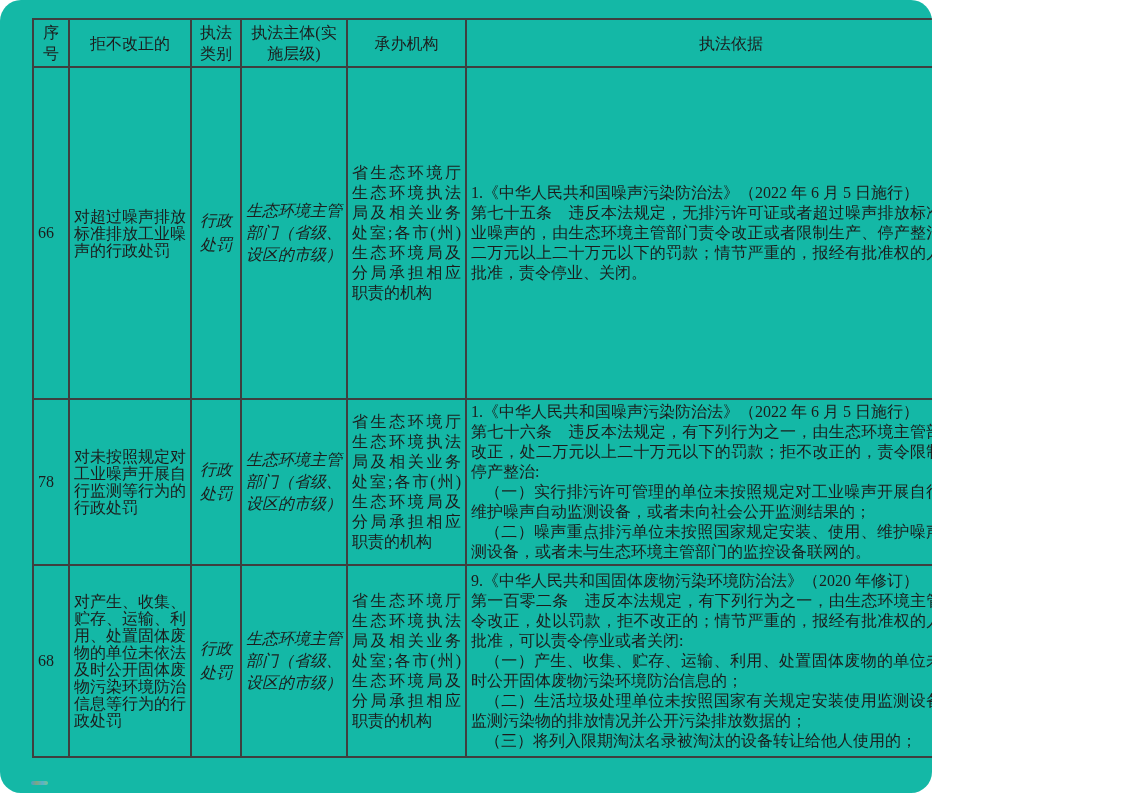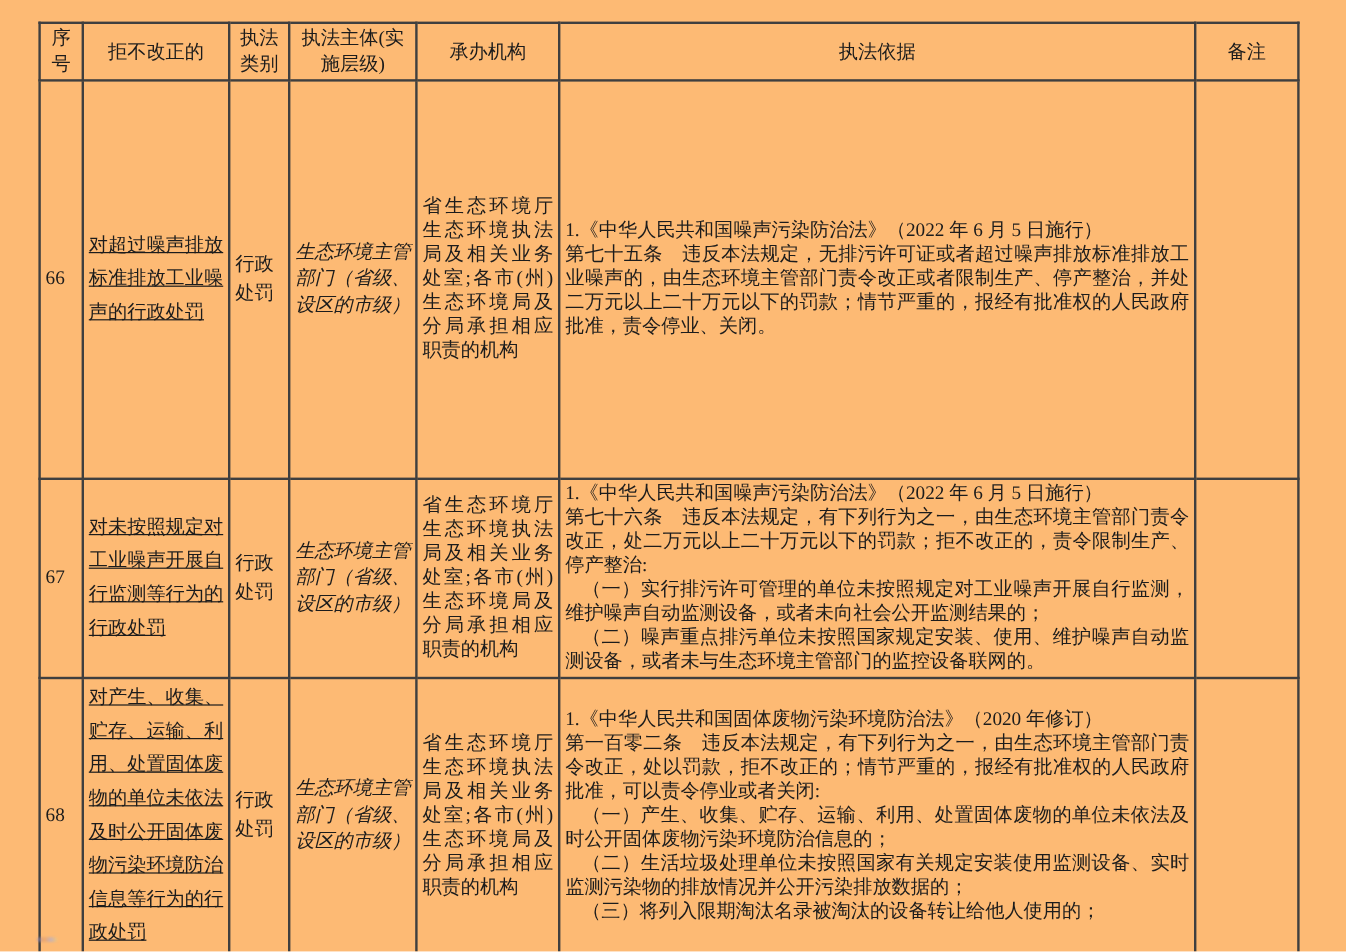--- a/index.html
+++ b/index.html
@@ -2,26 +2,27 @@
 <html><head>
 <meta charset="utf-8">
 <style>
   html, body {
     margin: 0;
     padding: 0;
     background: #ffffff;
   }
   .page {
     position: relative;
-    width: 1122px;
+    width: 932px;
     height: 793px;
-    background: #fdba74;
+    background: #14b8a6;
     overflow: hidden;
     font-family: "Liberation Serif", "DejaVu Serif", serif;
     color: #1c1c1c;
+    border-radius: 21px;
   }
   table.doc {
     position: absolute;
     left: 32px;
     top: 18px;
     width: 1049px;
     border-collapse: collapse;
     table-layout: fixed;
   }
   table.doc td, table.doc th {
@@ -39,28 +40,28 @@
     line-height: 21px;
     padding: 2px 6px;
   }
   td.seq {
     text-align: left;
     font-family: "Liberation Serif", "DejaVu Serif", serif;
     font-size: 15px;
   }
   td.name {
     text-align: justify;
-    line-height: 28px;
+    line-height: 17px;
     padding: 4px 10px;
-    text-decoration: underline;
   }
   td.cat {
-    text-align: left;
+    text-align: center;
     line-height: 24px;
     padding: 2px 4px;
+    font-style: italic;
   }
   td.subj {
     text-align: justify;
     line-height: 22px;
     padding: 4px 8px;
     font-style: italic;
   }
   td.organ {
     text-align: justify;
     line-height: 20px;
@@ -130,42 +131,42 @@
         <td class="subj">生态环境主管部门（省级、设区的市级）</td>
         <td class="organ">省生态环境厅生态环境执法局及相关业务处室;各市(州)生态环境局及分局承担相应职责的机构</td>
         <td class="basis">
           <p class="law-cite">1.《中华人民共和国噪声污染防治法》（2022 年 6 月 5 日施行）</p>
           <p class="law-body">第七十五条　违反本法规定，无排污许可证或者超过噪声排放标准排放工业噪声的，由生态环境主管部门责令改正或者限制生产、停产整治，并处二万元以上二十万元以下的罚款；情节严重的，报经有批准权的人民政府批准，责令停业、关闭。</p>
         </td>
         <td class="remark"></td>
       </tr>
 
       <tr class="r67">
-        <td class="seq">67</td>
+        <td class="seq">78</td>
         <td class="name">对未按照规定对工业噪声开展自行监测等行为的行政处罚</td>
         <td class="cat">行政处罚</td>
         <td class="subj">生态环境主管部门（省级、设区的市级）</td>
         <td class="organ">省生态环境厅生态环境执法局及相关业务处室;各市(州)生态环境局及分局承担相应职责的机构</td>
         <td class="basis vtop">
           <p class="law-cite">1.《中华人民共和国噪声污染防治法》（2022 年 6 月 5 日施行）</p>
           <p class="law-body">第七十六条　违反本法规定，有下列行为之一，由生态环境主管部门责令改正，处二万元以上二十万元以下的罚款；拒不改正的，责令限制生产、停产整治:</p>
           <p class="law-item">（一）实行排污许可管理的单位未按照规定对工业噪声开展自行监测，维护噪声自动监测设备，或者未向社会公开监测结果的；</p>
           <p class="law-item">（二）噪声重点排污单位未按照国家规定安装、使用、维护噪声自动监测设备，或者未与生态环境主管部门的监控设备联网的。</p>
         </td>
         <td class="remark"></td>
       </tr>
 
       <tr class="r68">
         <td class="seq">68</td>
         <td class="name">对产生、收集、贮存、运输、利用、处置固体废物的单位未依法及时公开固体废物污染环境防治信息等行为的行政处罚</td>
         <td class="cat">行政处罚</td>
         <td class="subj">生态环境主管部门（省级、设区的市级）</td>
         <td class="organ">省生态环境厅生态环境执法局及相关业务处室;各市(州)生态环境局及分局承担相应职责的机构</td>
         <td class="basis vtop">
-          <p class="law-cite">1.《中华人民共和国固体废物污染环境防治法》（2020 年修订）</p>
+          <p class="law-cite">9.《中华人民共和国固体废物污染环境防治法》（2020 年修订）</p>
           <p class="law-body">第一百零二条　违反本法规定，有下列行为之一，由生态环境主管部门责令改正，处以罚款，拒不改正的；情节严重的，报经有批准权的人民政府批准，可以责令停业或者关闭:</p>
           <p class="law-item">（一）产生、收集、贮存、运输、利用、处置固体废物的单位未依法及时公开固体废物污染环境防治信息的；</p>
           <p class="law-item">（二）生活垃圾处理单位未按照国家有关规定安装使用监测设备、实时监测污染物的排放情况并公开污染排放数据的；</p>
           <p class="law-item">（三）将列入限期淘汰名录被淘汰的设备转让给他人使用的；</p>
         </td>
         <td class="remark"></td>
       </tr>
     </tbody>
   </table>
 

